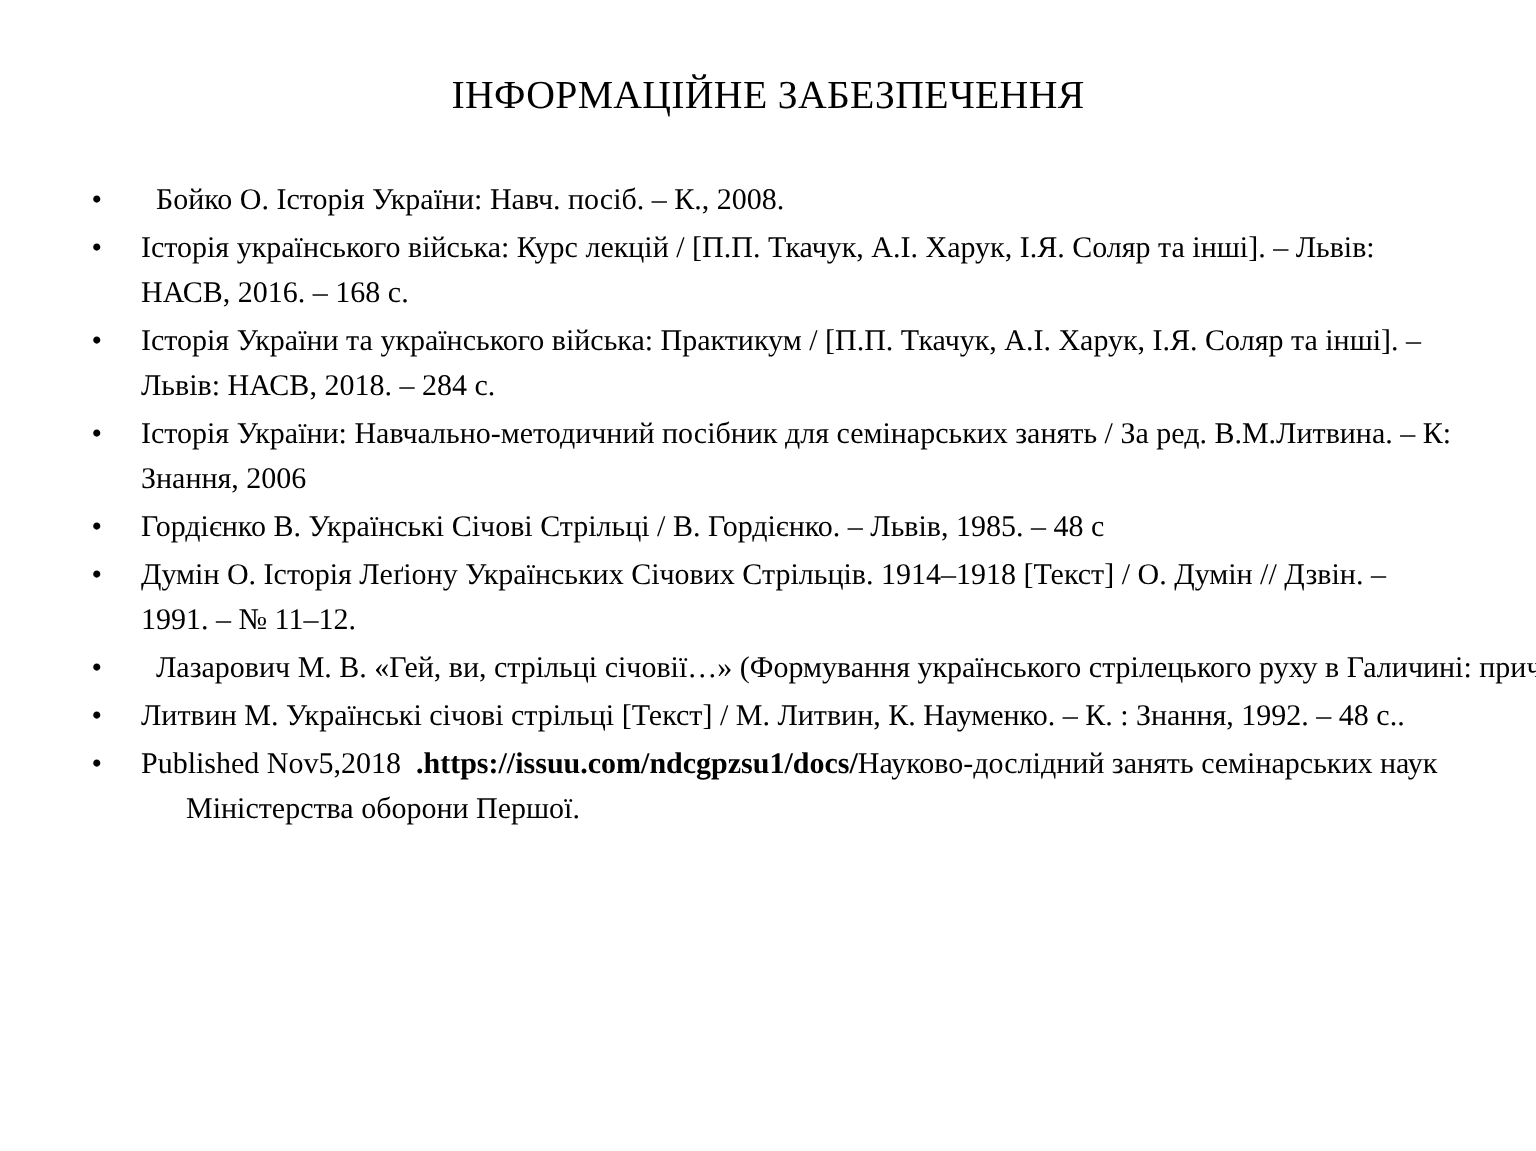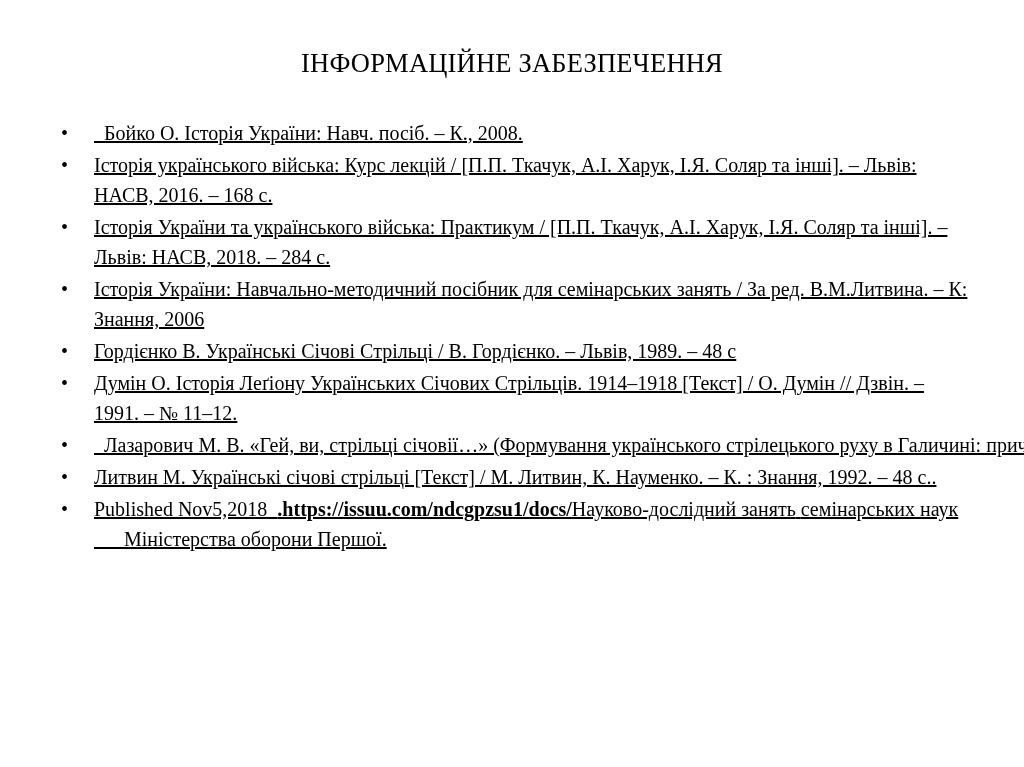--- a/index.html
+++ b/index.html
@@ -61,21 +61,20 @@
     left: 5px;
     top: 0;
     width: 10px;
     font-size: 20px;
     line-height: 30px;
     text-align: left;
     color: #000000;
   }
   li.ref-item .ref-text {
     display: block;
-    text-decoration: underline;
   }
   p.plain-para {
     margin: 0;
     padding: 0;
     font-size: 20px;
     line-height: 30px;
     font-weight: bold;
     text-align: left;
     white-space: pre-wrap;
   }
@@ -116,21 +115,21 @@
         <span class="ref-text">Історія України та українського війська: Практикум / [П.П. Ткачук, А.І. Харук, І.Я. Соляр та інші]. – Львів: НАСВ, 2018. – 284 с.</span>
       </li>
 
       <li class="ref-item">
         <span class="bullet">•</span>
         <span class="ref-text">Історія України: Навчально-методичний посібник для семінарських занять / За ред. В.М.Литвина. – К: Знання, 2006</span>
       </li>
 
       <li class="ref-item">
         <span class="bullet">•</span>
-        <span class="ref-text">Гордієнко В. Українські Січові Стрільці  / В. Гордієнко. – Львів, 1989. – 48 с</span>
+        <span class="ref-text">Гордієнко В. Українські Січові Стрільці  / В. Гордієнко. – Львів, 1985. – 48 с</span>
       </li>
 
       <li class="ref-item">
         <span class="bullet">•</span>
         <span class="ref-text">Думін О. Історія Леґіону Українських Січових Стрільців. 1914–1918 [Текст] / О. Думін // Дзвін. – 1991. – № 11–12.</span>
       </li>
 
       <li class="ref-item">
         <span class="bullet">•</span>
         <span class="ref-text lead-space">  Лазарович М. В. «Гей, ви, стрільці січовії…» (Формування українського стрілецького руху в Галичині: причини, передумови, наслідки) [Текст] / М. В. Лазарович. – Тернопіль : Джура, 2004. – 80 с. : іл</span>

